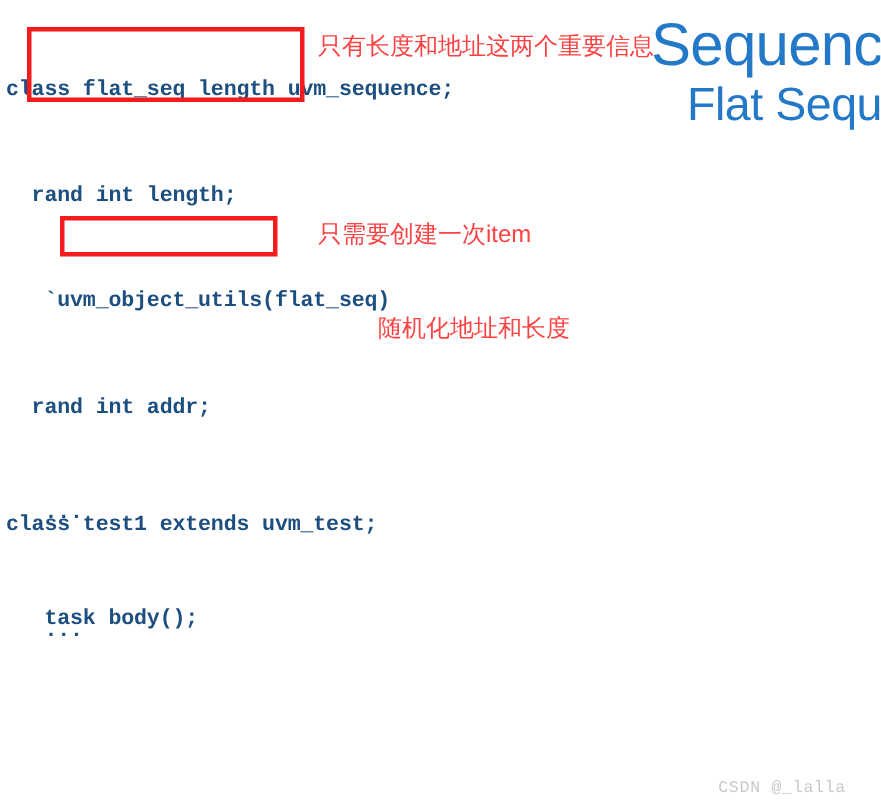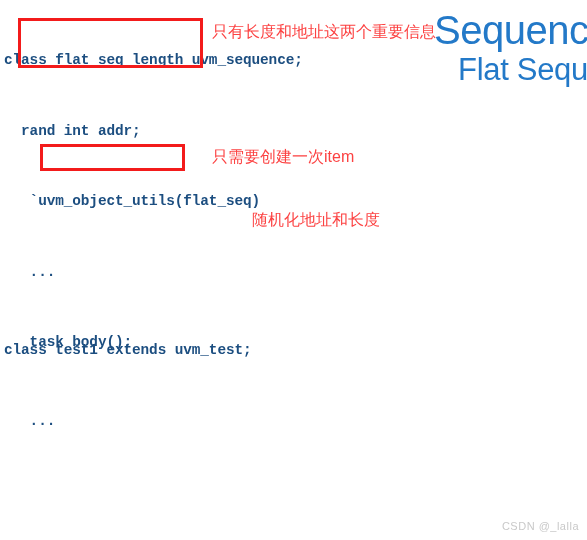--- a/index.html
+++ b/index.html
@@ -79,43 +79,44 @@
     color: #FC4242;
     white-space: nowrap;
   }
   #annot-1 { left: 212px; top: 22px; }
   #annot-2 { left: 212px; top: 147px; }
   #annot-3 { left: 252px; top: 210px; }
 
   
   .watermark {
     position: absolute;
-    right: 8px;
+    right: 23px;
     bottom: 8px;
-    font-family: Liberation Sans, sans-serif;
+    font-family: Liberation Mono, monospace;
     font-size: 11px;
     color: #C9C9C9;
     letter-spacing: 0.5px;
     white-space: nowrap;
   }
 </style>
 </head>
 <body>
 
 <div id="slide">
 
   <div class="title-block">
     <div class="title-main">Sequence</div>
     <div class="title-sub">Flat Sequ</div>
   </div>
 
   <div class="code-block" id="code-top">
     <div class="code-line">class flat_seq length uvm_sequence;</div>
+    <div class="code-line">  rand int length;</div>
+    <div class="code-line">   `uvm_object_utils(flat_seq)</div>
     <div class="code-line">  rand int addr;</div>
-    <div class="code-line">   `uvm_object_utils(flat_seq)</div>
     <div class="code-line">   ...</div>
     <div class="code-line">   task body();</div>
     
     
     
     
     
     
   </div>
 

